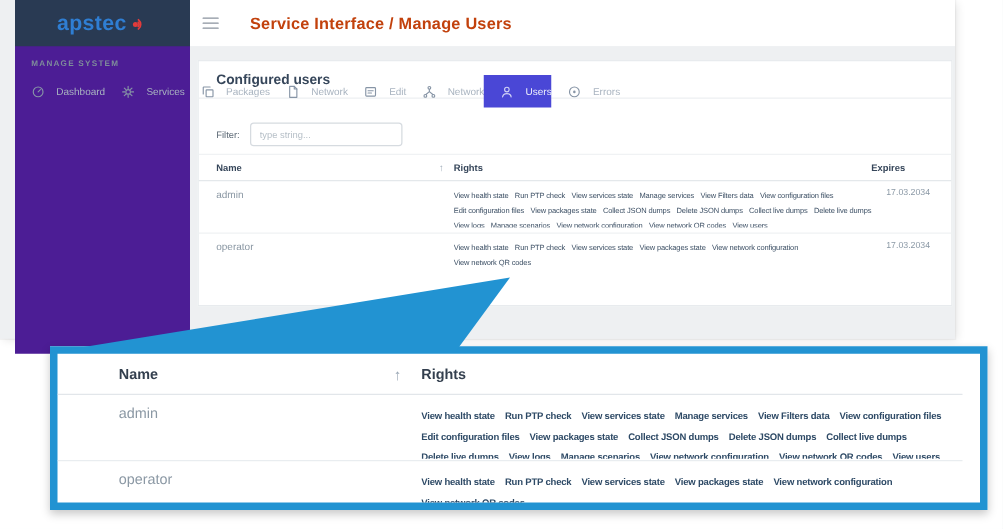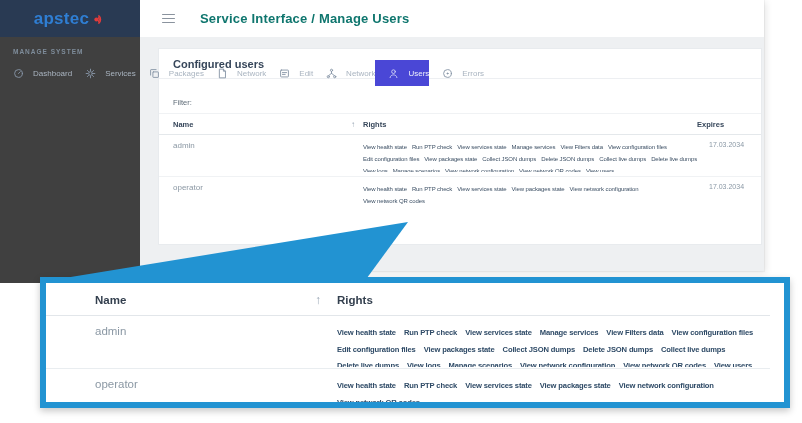--- a/index.html
+++ b/index.html
@@ -5,39 +5,39 @@
   html,body{margin:0;padding:0;background:#fff;}
   body{width:802px;height:423px;position:relative;overflow:hidden;
        font-family:"Liberation Sans", sans-serif;-webkit-font-smoothing:antialiased;}
   .stage{position:absolute;inset:0;}
 
   
   .app{position:absolute;left:0;top:0;width:764px;height:271px;background:#eef0f2;
        box-shadow:0 0 0 1px rgba(0,0,0,.04), 2px 2px 7px rgba(0,0,0,.10);}
 
   
-  .sidebar{position:absolute;left:0;top:0;width:140px;height:283px;background:#404040;}
+  .sidebar{position:absolute;left:12px;top:0;width:140px;height:283px;background:#4c1d95;}
   .logo-band{height:37px;background:#293a53;display:flex;align-items:center;justify-content:center;gap:2px;cursor:pointer;}
   .logo-text{color:#2f7ed3;font-size:17px;font-weight:bold;letter-spacing:.3px;}
   .logo-mark{width:15px;height:15px;margin-top:2px;}
   .section-label{margin:11px 0 5px 13px;font-size:6.5px;font-weight:bold;color:#7e8c9a;letter-spacing:1px;}
   .menu{display:flex;flex-direction:row;}
   .menu-item{height:26px;display:flex;align-items:center;padding-left:13px;gap:9px;
              color:#a9b4c0;font-size:8px;cursor:pointer;}
   .menu-item .mi{width:11px;height:11px;color:#8795a6;display:inline-flex;}
   .menu-item .mi svg{width:11px;height:11px;}
   .menu-item.active{background:#4a47d6;color:#eef0fb;}
   .menu-item.active .mi{color:#cfd0f5;}
 
   
   .topbar{position:absolute;left:140px;top:0;width:624px;height:37px;background:#fff;
           display:flex;align-items:center;}
   .hamburger{margin-left:22px;width:13px;display:flex;flex-direction:column;gap:2.5px;cursor:pointer;}
   .hamburger i{display:block;height:1.6px;background:#8a939e;border-radius:1px;}
-  .page-title{margin-left:25px;font-size:13px;font-weight:bold;color:#0f766e;letter-spacing:.2px;}
+  .page-title{margin-left:25px;font-size:13px;font-weight:bold;color:#c2410c;letter-spacing:.2px;}
 
   
   .content{position:absolute;left:140px;top:37px;width:624px;height:234px;background:#eef0f2;}
   .card{position:absolute;left:18px;top:11px;width:604px;height:197px;background:#fff;
         border:1px solid #e8ebee;box-sizing:border-box;}
   .card-title{padding:9px 14px 8px;font-size:11px;font-weight:bold;color:#36465a;
               border-bottom:1px solid #edeff2;}
   .filter-row{margin:19px 14px 0;display:flex;align-items:center;gap:8px;}
   .filter-label{font-size:7.5px;color:#5d6a76;}
   .filter-input{width:122px;height:19px;border:1px solid #d6dbe0;border-radius:3px;
@@ -93,20 +93,21 @@
         </div>
       <div class="page-title">Service Interface / Manage Users</div>
     </div>
 
     <div class="content">
       <div class="card">
         <div class="card-title">Configured users</div>
 
         <div class="filter-row">
           <span class="filter-label">Filter:</span>
+          <input class="filter-input" type="text" placeholder="type string..." style="">
         </div>
 
         <div class="thead">
           <div class="c-name">Name</div>
           <div class="c-sort">↑</div>
           <div class="c-rights">Rights</div>
           <div class="c-expires">Expires</div>
         </div>
 
         <div>

